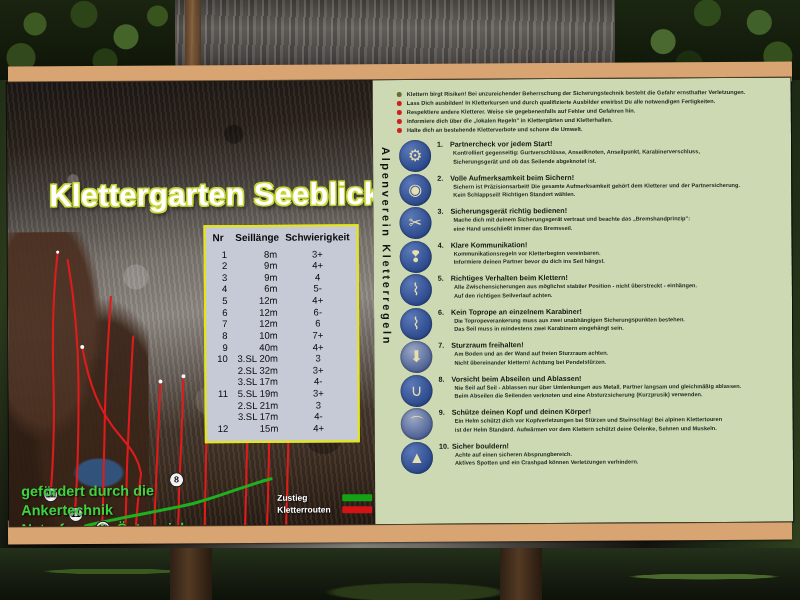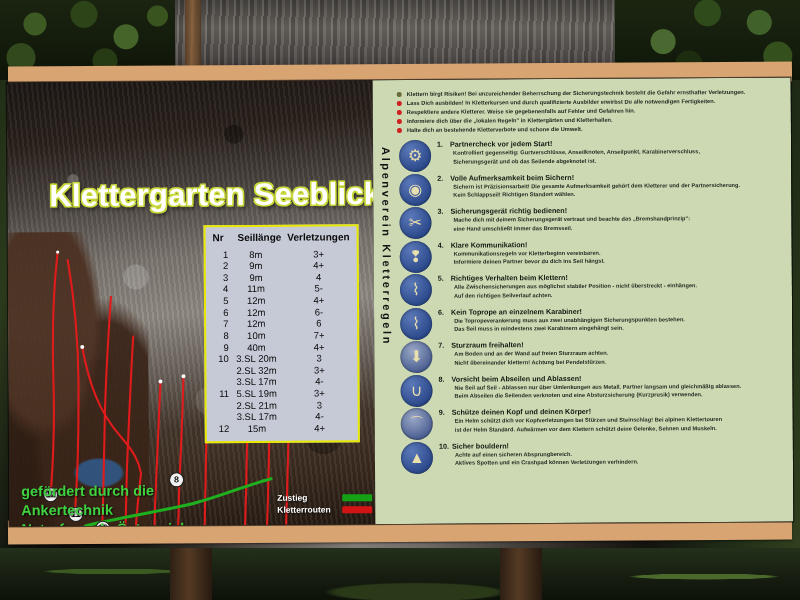--- a/index.html
+++ b/index.html
@@ -144,21 +144,21 @@
   }
   .route-table table { width: 100%; border-collapse: collapse; }
   .route-table th {
     font-size: 10px; font-weight: bold; padding: 0 0 6px 0; white-space: nowrap;
   }
   .route-table th.c1 { text-align: left; width: 22px; }
   .route-table th.c2 { text-align: right; width: 58px; padding-right: 6px;}
   .route-table th.c3 { text-align: center; }
   .route-table td { font-size: 9.5px; padding: .5px 0; line-height: 1.12; }
   .route-table td.c1 { text-align: right; width: 22px; padding-right: 4px; }
-  .route-table td.c2 { text-align: center; width: 58px; padding-right: 8px; }
+  .route-table td.c2 { text-align: right; width: 58px; padding-right: 8px; }
   .route-table td.c3 { text-align: center; }
 
   
   .routes { position: absolute; inset: 0; pointer-events: none; }
   .marker {
     position: absolute; width: 15px; height: 15px; border-radius: 50%;
     background: #f2f2f2; border: 1px solid #1a1a1a;
     font-size: 9px; font-weight: bold; color: #111;
     display: flex; align-items: center; justify-content: center;
     line-height: 1;
@@ -316,42 +316,42 @@
             <span class="legend-swatch" id="sw-routes" style="background: rgb(212, 20, 20);"></span>
           </div>
         </div>
 
         <div class="route-table">
           <table>
             <thead>
               <tr>
                 <th class="c1">Nr</th>
                 <th class="c2">Seillänge</th>
-                <th class="c3">Verletzungen</th>
+                <th class="c3">Schwierigkeit</th>
               </tr>
             </thead>
             <tbody id="route-tbody">
                 <tr>
                   <td class="c1">1</td>
                   <td class="c2">8m</td>
                   <td class="c3">3+</td>
                 </tr>
                 <tr>
                   <td class="c1">2</td>
                   <td class="c2">9m</td>
                   <td class="c3">4+</td>
                 </tr>
                 <tr>
                   <td class="c1">3</td>
                   <td class="c2">9m</td>
                   <td class="c3">4</td>
                 </tr>
                 <tr>
                   <td class="c1">4</td>
-                  <td class="c2">11m</td>
+                  <td class="c2">6m</td>
                   <td class="c3">5-</td>
                 </tr>
                 <tr>
                   <td class="c1">5</td>
                   <td class="c2">12m</td>
                   <td class="c3">4+</td>
                 </tr>
                 <tr>
                   <td class="c1">6</td>
                   <td class="c2">12m</td>

